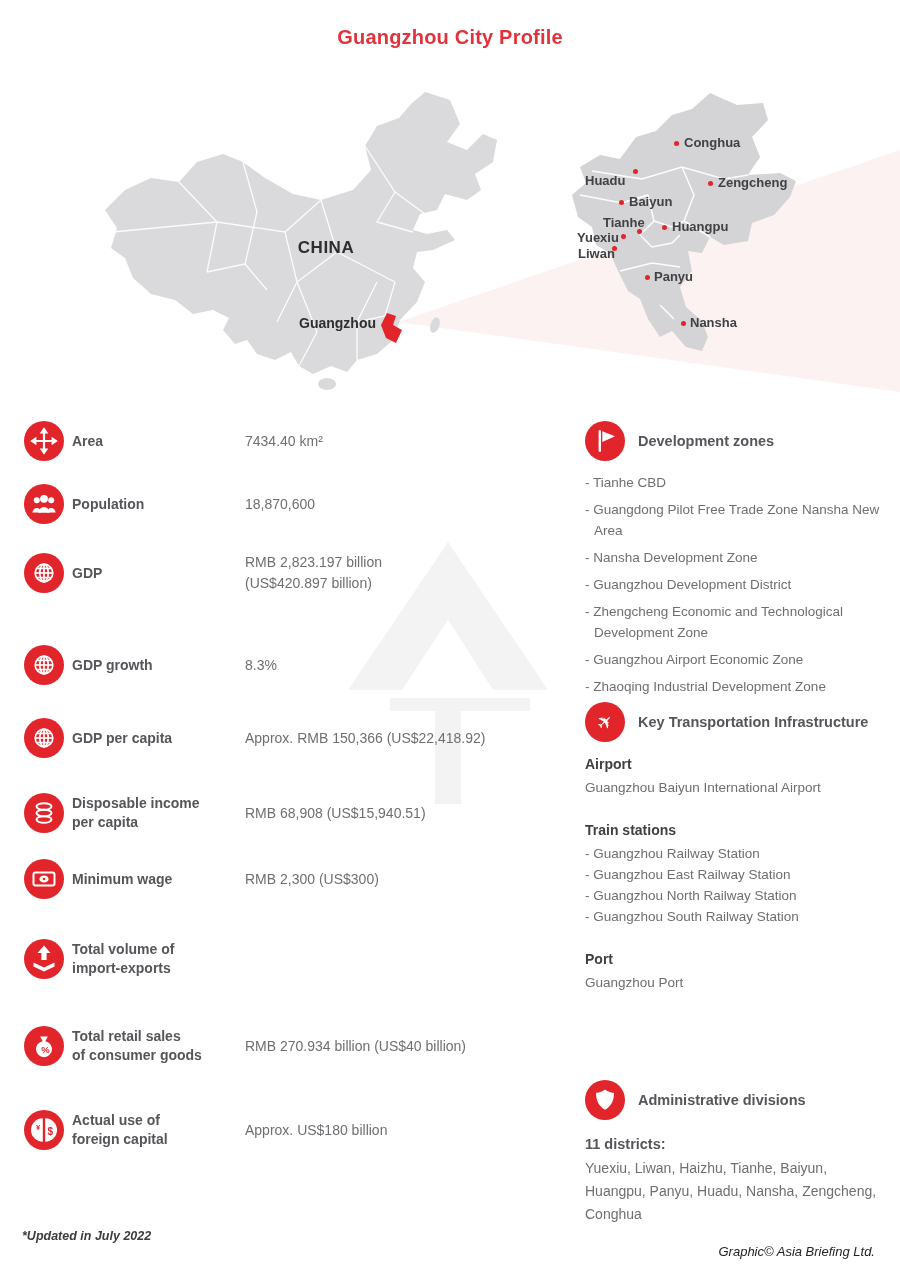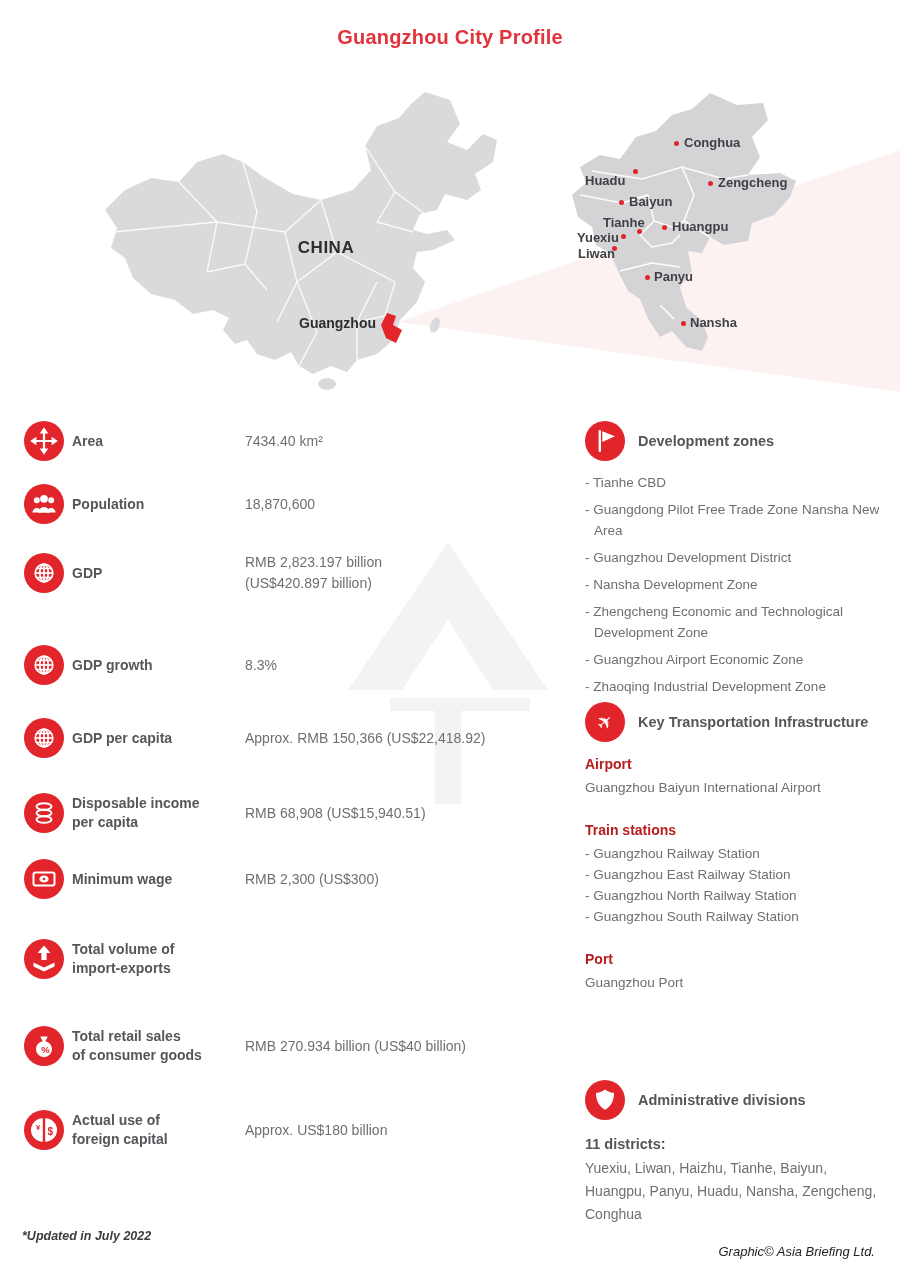--- a/index.html
+++ b/index.html
@@ -56,21 +56,21 @@
   .rsec-dz{top:421px;} .rsec-transport{top:702px;} .rsec-admin{top:1080px;}
   .rsec-head{display:flex;align-items:center;min-height:40px;}
   .rsec-head .stat-icon{width:40px;height:40px;flex:none;}
   .rsec-title{margin-left:13px;font-size:14.5px;font-weight:700;color:#55565a;}
   .rsec-body{margin-top:12px;}
   .dz-item{
     font-size:13.5px;color:#6e6f72;line-height:1.5;margin-bottom:7px;
     padding-left:9px;text-indent:-9px;
   }
   .tgroup{margin-bottom:21px;}
-  .tgroup-label{font-size:14px;font-weight:700;color:#b91c1c;margin-bottom:3px;line-height:1.5;}
+  .tgroup-label{font-size:14px;font-weight:700;color:#404040;margin-bottom:3px;line-height:1.5;}
   .titem{font-size:13.5px;color:#6e6f72;line-height:1.55;}
   .admin-sub{font-size:14.5px;font-weight:700;color:#55565a;margin-top:16px;margin-bottom:5px;}
   .admin-text{font-size:14px;color:#6e6f72;line-height:1.65;white-space:pre-line;}
   
   .footer-updated{
     position:absolute;left:22px;top:1229px;font-size:12.5px;font-style:italic;
     font-weight:600;color:#3d3d3f;
   }
   .footer-credit{
     position:absolute;right:25px;top:1244px;font-size:13px;font-style:italic;color:#232224;
@@ -304,22 +304,22 @@
       <svg class="stat-icon" viewBox="0 0 40 40">
         <circle cx="20" cy="20" r="20" fill="#e2242b"></circle>
         <rect x="13.6" y="9" width="2.4" height="22" rx="1.2" fill="#fff"></rect>
         <path d="M17.3,10.3 L30,15.2 L17.3,21 Z" fill="#fff"></path>
       </svg>
       <div class="rsec-title">Development zones</div>
     </div>
     <div class="rsec-body">
       <div class="dz-item">- Tianhe CBD</div>
       <div class="dz-item">- Guangdong Pilot Free Trade Zone Nansha New Area</div>
+      <div class="dz-item">- Nansha Development Zone</div>
       <div class="dz-item">- Guangzhou Development District</div>
-      <div class="dz-item">- Nansha Development Zone</div>
       <div class="dz-item">- Zhengcheng Economic and Technological Development Zone</div>
       <div class="dz-item">- Guangzhou Airport Economic Zone</div>
       <div class="dz-item">- Zhaoqing Industrial Development Zone</div>
     </div>
   </div>
 
   <div class="rsec rsec-transport">
     <div class="rsec-head">
       <svg class="stat-icon" viewBox="0 0 40 40">
         <circle cx="20" cy="20" r="20" fill="#e2242b"></circle>

